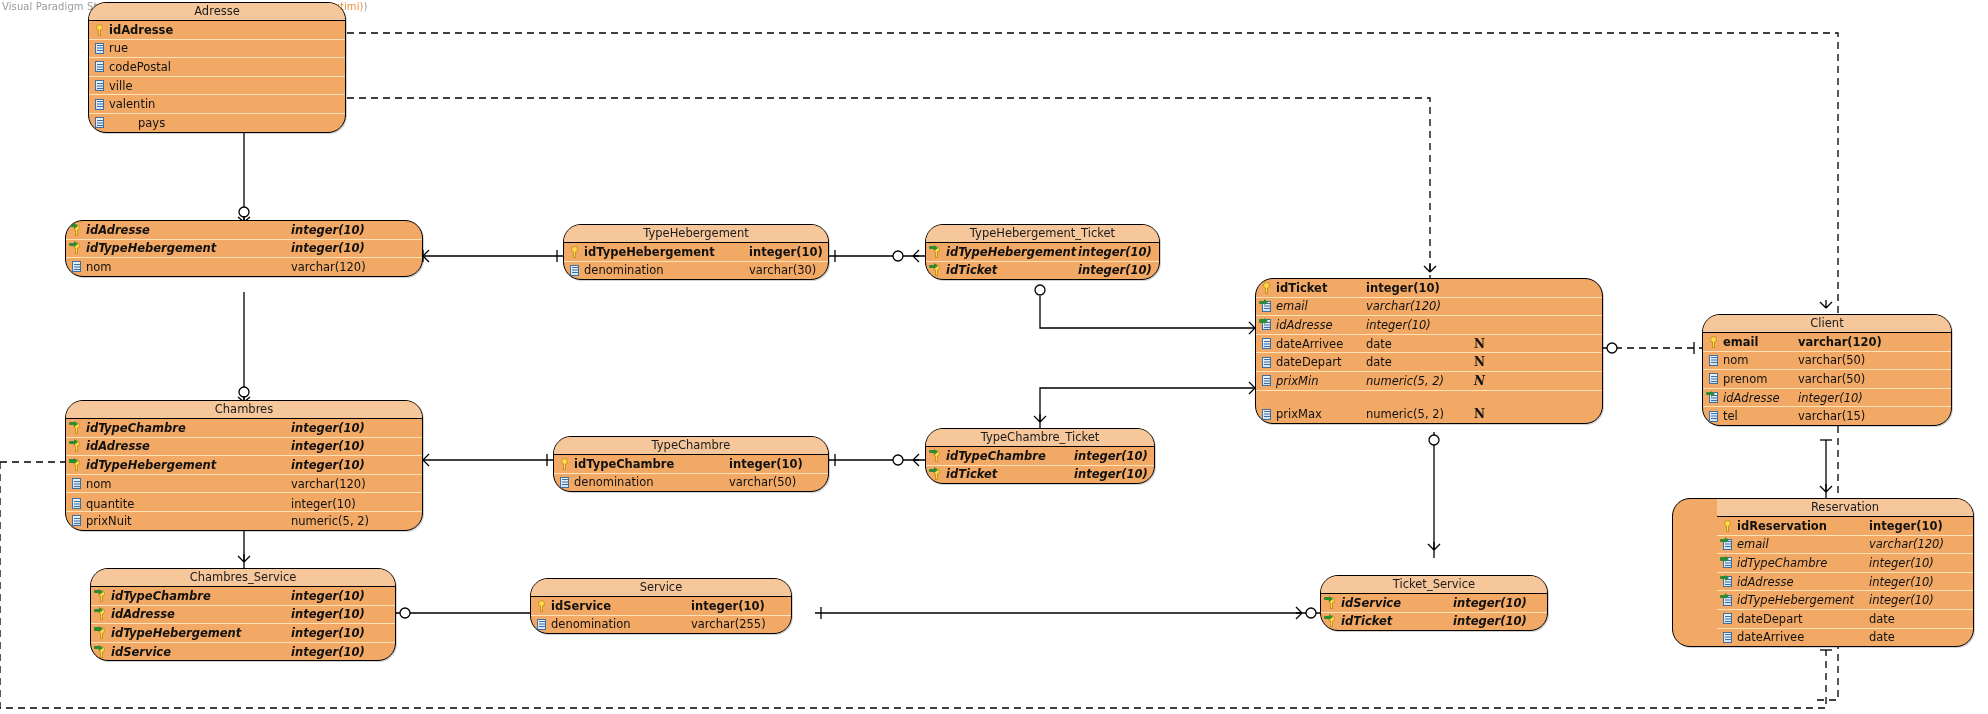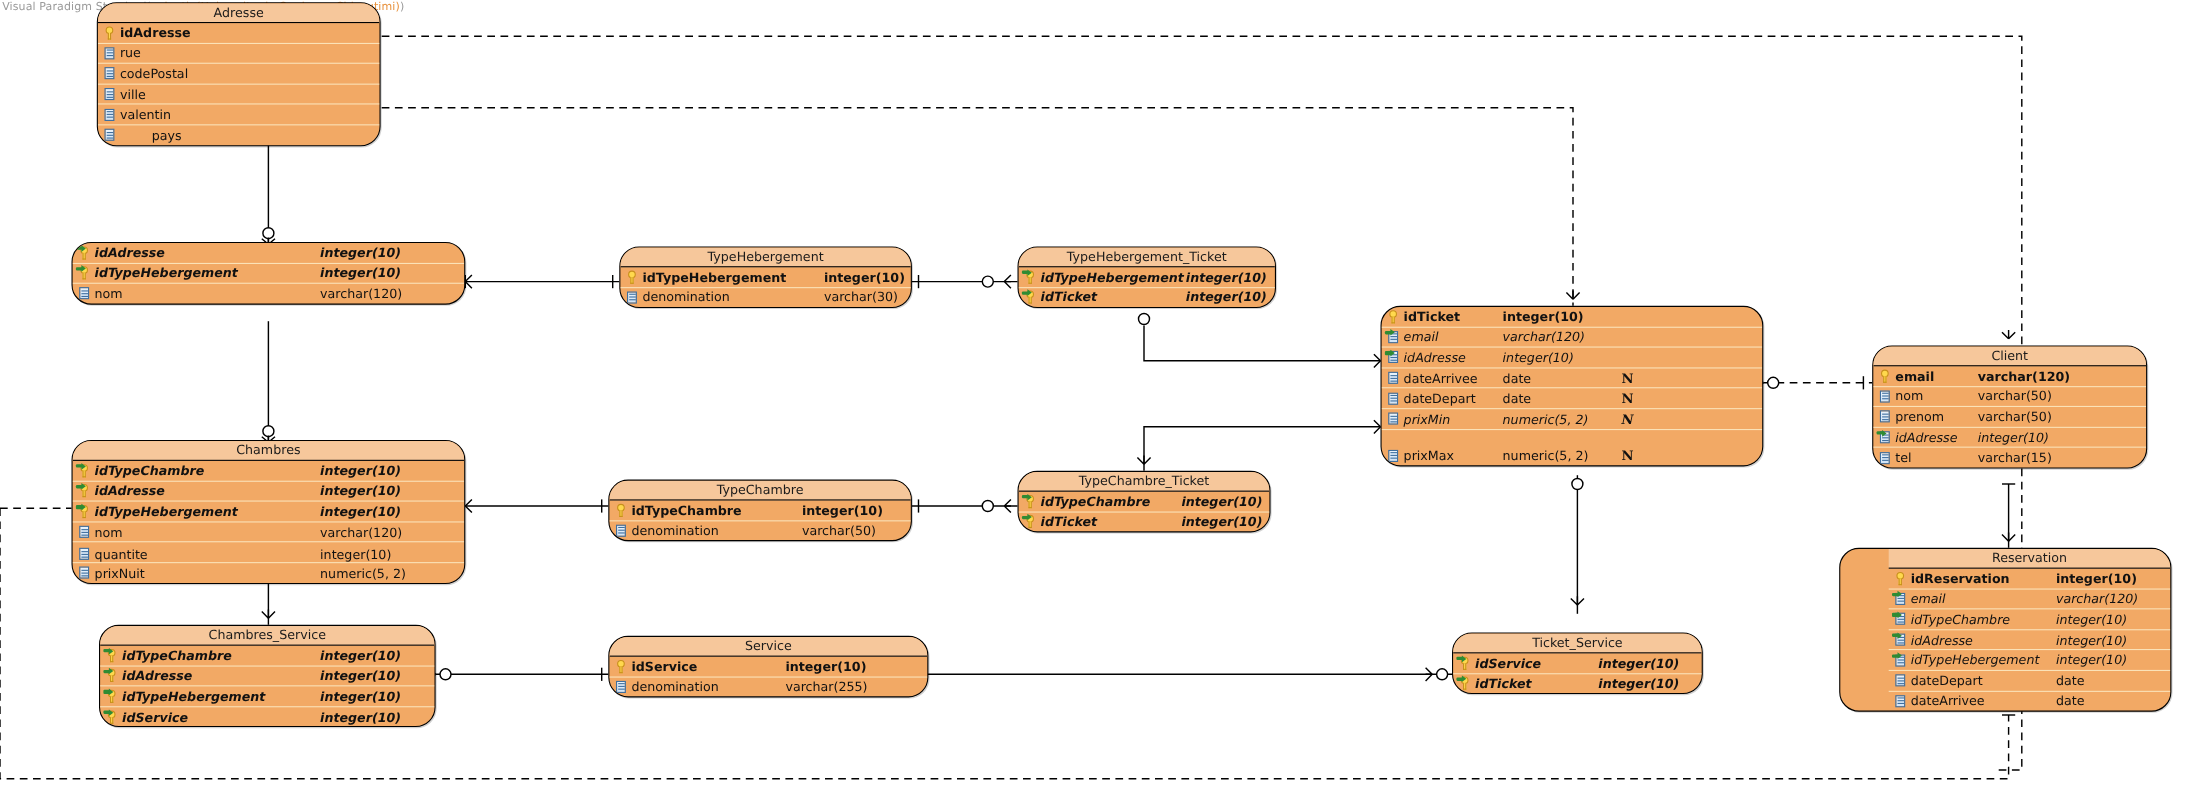--- a/index.html
+++ b/index.html
@@ -434,21 +434,21 @@
             <span class="ico">
               <span class="i-wrap">
                 <span class="i-col"></span>
               </span>
             </span>
             <span class="nm">denomination</span>
             <span class="ty" style="left: 175px;">varchar(50)</span>
           </div>
         </div>
       </div>
-      <div class="ent" style="left: 553px; top: 578px; width: 291px;">
+      <div class="ent" style="left: 530px; top: 578px; width: 262px;">
         <div class="title">Service</div>
         <div class="rows">
           <div class="row pk" style="position: relative;">
             <span class="ico">
               <span class="i-wrap">
                 <span class="i-key"></span>
               </span>
             </span>
             <span class="nm">idService</span>
             <span class="ty" style="left: 160px;">integer(10)</span>

